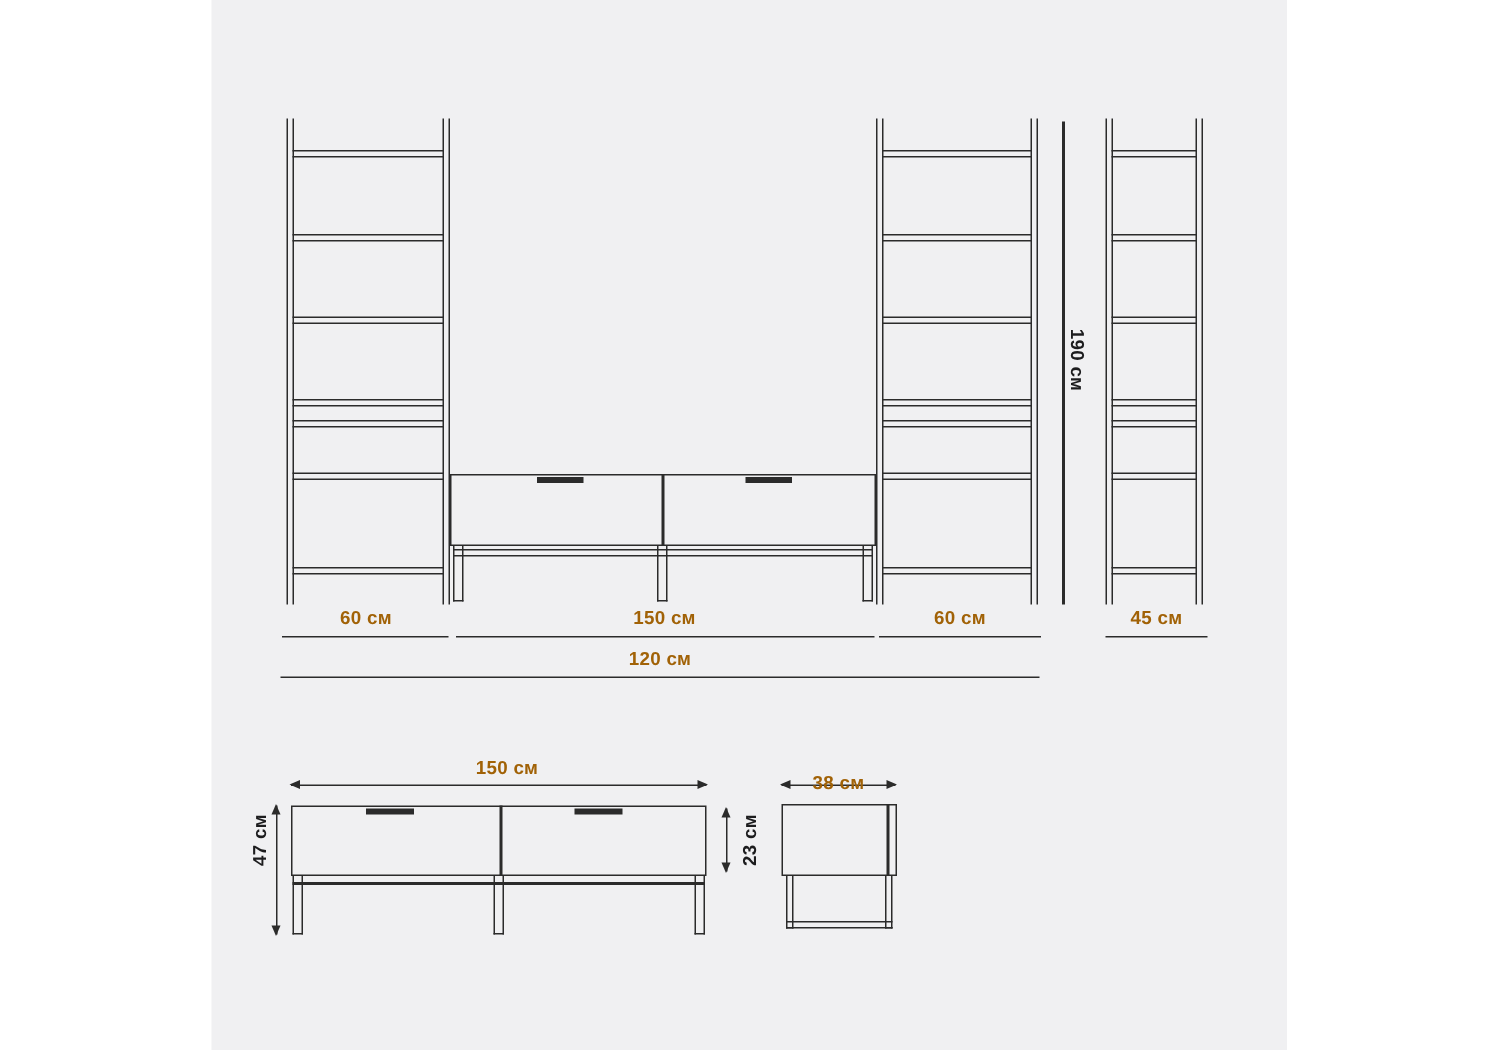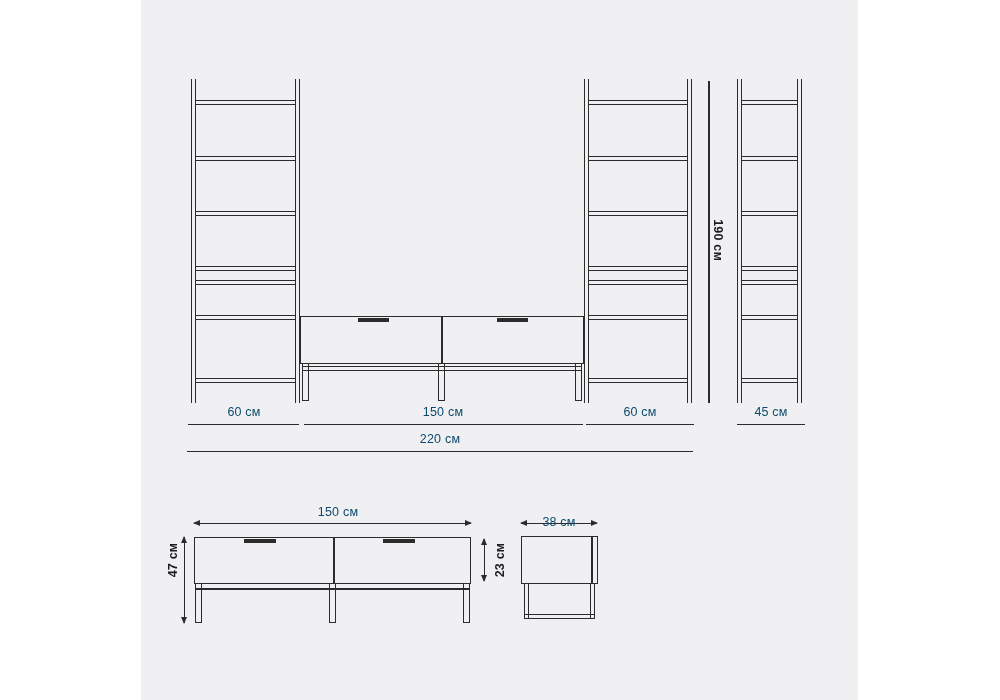--- a/index.html
+++ b/index.html
@@ -30,22 +30,22 @@
     border-top:3px solid transparent; border-bottom:3px solid transparent; }
   .harrow::before{ left:-1px; border-right:7px solid var(--ink); }
   .harrow::after{ right:-1px; border-left:7px solid var(--ink); }
 
   .varrow{ position:absolute; width:0; border-left:1.5px solid var(--ink); }
   .varrow::before,.varrow::after{ content:""; position:absolute; left:-4px; width:0; height:0;
     border-left:3px solid transparent; border-right:3px solid transparent; }
   .varrow::before{ top:-1px; border-bottom:7px solid var(--ink); }
   .varrow::after{ bottom:-1px; border-top:7px solid var(--ink); }
 
-  .dim-label{ position:absolute; transform:translateX(-50%); font-weight:normal;
-              font-size:12.5px; letter-spacing:.2px; color:#0c4a6e; white-space:nowrap; }
+  .dim-label{ position:absolute; transform:translateX(-50%); font-weight:bold;
+              font-size:12.5px; letter-spacing:.2px; color:#a16207; white-space:nowrap; }
   .dim-label-v{ position:absolute; width:54px; height:16px; line-height:16px; text-align:center;
                 font-weight:bold; font-size:12.5px; letter-spacing:.2px; color:#1c1c1e; white-space:nowrap; }
   .rot90{ transform:rotate(90deg); }
   .rot270{ transform:rotate(-90deg); }
 </style>
 </head>
 <body>
 
 <div class="canvas">
 
@@ -102,21 +102,21 @@
   <div class="dline" style="left:47px;  top:424px; width:111px;"></div>
   <div class="dline" style="left:163px; top:424px; width:279px;"></div>
   <div class="dline" style="left:445px; top:424px; width:108px;"></div>
   <div class="dline" style="left:596px; top:424px; width:68px;"></div>
   <div class="dim-label" style="left:103px; top:405px;">60 см</div>
   <div class="dim-label" style="left:302px; top:405px;">150 см</div>
   <div class="dim-label" style="left:499px; top:405px;">60 см</div>
   <div class="dim-label" style="left:630px; top:405px;">45 см</div>
 
   <div class="dline" style="left:46px; top:451px; width:506px;"></div>
-  <div class="dim-label" style="left:299px; top:432px;">220 см</div>
+  <div class="dim-label" style="left:299px; top:432px;">120 см</div>
 
   <div class="harrow" style="left:53px; top:523px; width:277px;"></div>
   <div class="dim-label" style="left:197px; top:505px;">150 см</div>
 
   <div class="unit" style="left:53px; top:537px; width:277px; height:86px;">
     <div class="box" style="left:0; top:0; width:277px; height:47px;"></div>
     <div class="vline" style="left:139px; top:0; height:47px;"></div>
     <div class="handle" style="left:50px;  width:32px;"></div>
     <div class="handle" style="left:189px; width:32px;"></div>
     <div class="hline" style="left:1px; top:51px; width:275px;"></div>

